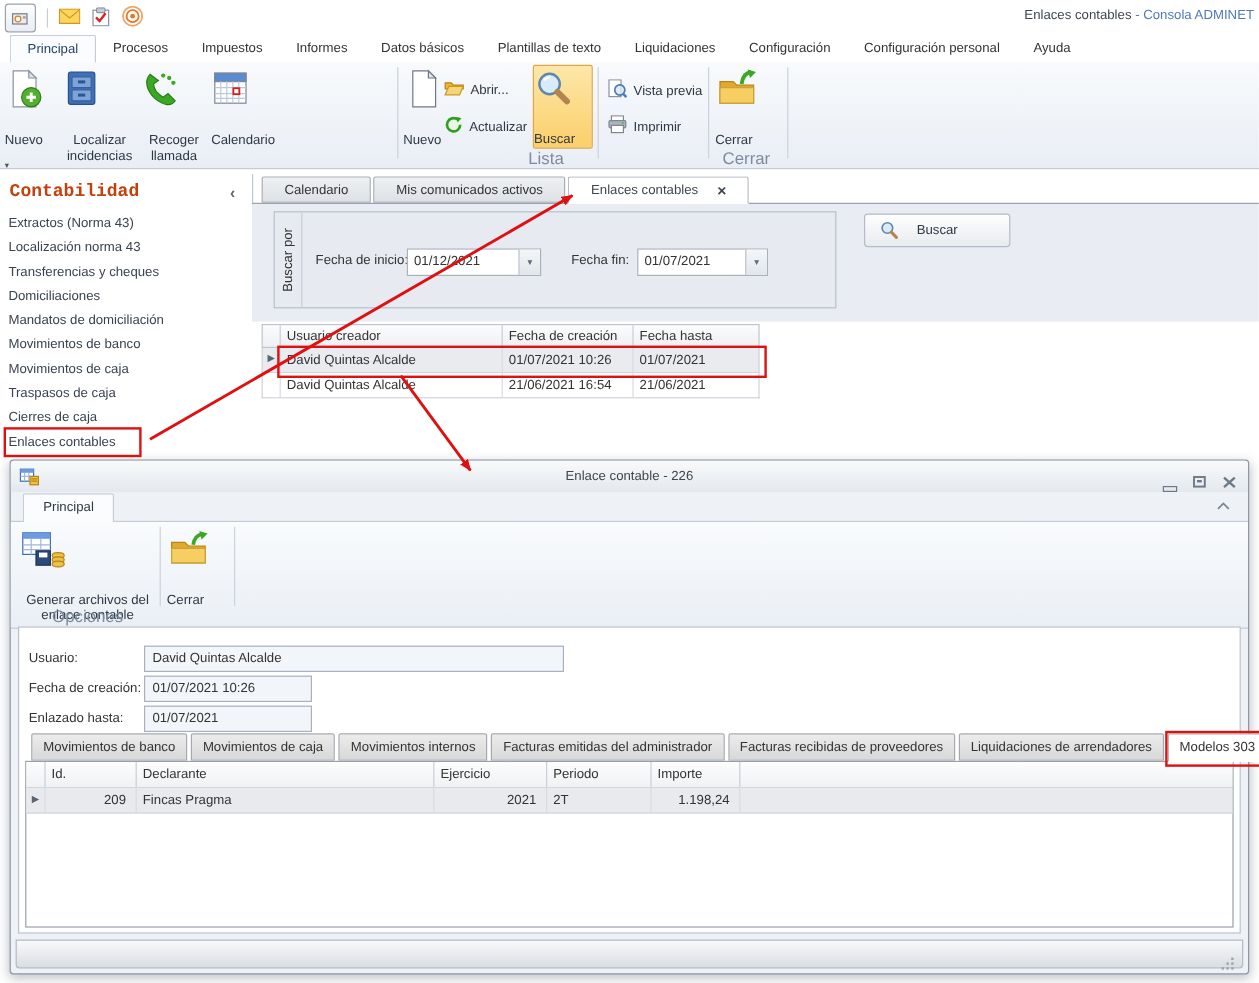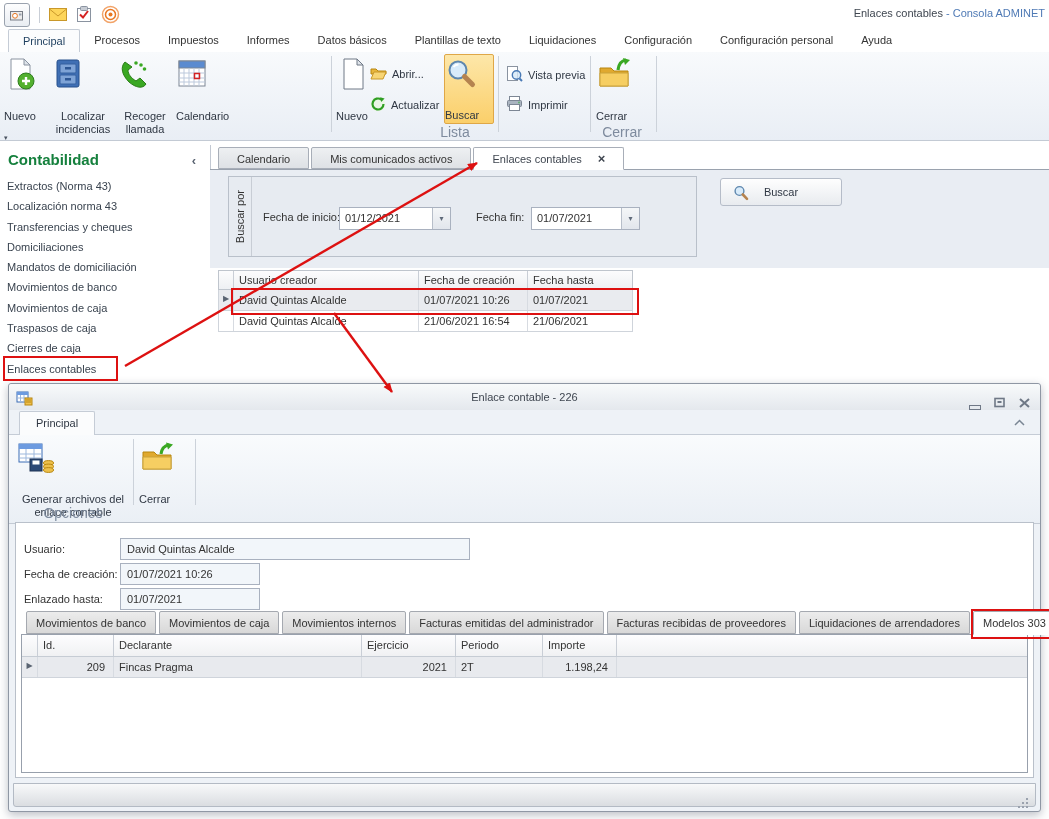--- a/index.html
+++ b/index.html
@@ -24,21 +24,21 @@
   .rsep{position:absolute;top:4px;height:76px;width:1px;background:#ccd2da;}
   .bigbtn{position:absolute;top:2px;height:68px;display:flex;flex-direction:column;align-items:flex-start;
           font-size:11px;color:#2f3743;text-align:center;line-height:13px;gap:12px;}
   .bigbtn .ic{margin:3px 0 4px 0;}
   .bigbtn.hl{background:linear-gradient(#fde7a9,#fbcf6a);border:1px solid #dfa747;border-radius:2px;top:2px;}
   .smallbtn{position:absolute;display:flex;align-items:center;gap:5px;font-size:11px;color:#2f3743;}
   .grouplabel{position:absolute;top:72px;text-align:center;color:#7e8b9e;font-size:14px;}
   .caret{font-size:7px;color:#4a5260;line-height:6px;}
   
   .sidebar{position:absolute;left:0;top:145px;width:210px;height:238px;background:#fff;border-right:1px solid #c2c8d2;}
-  .sb-title{position:absolute;left:8px;top:6px;font-size:15px;font-weight:bold;color:#15803d;}
+  .sb-title{position:absolute;left:8px;top:6px;font-size:15px;font-weight:bold;color:#c2410c;font-family:Liberation Mono, monospace;}
   .sb-collapse{position:absolute;right:14px;top:8px;color:#5a6472;font-size:13px;font-weight:bold;}
   .sb-items{position:absolute;left:0;top:31px;}
   .sb-item{height:20.3px;line-height:20.3px;margin-left:7px;width:fit-content;color:#39434f;white-space:nowrap;}
   
   .main{position:absolute;left:210px;top:145px;width:839px;height:245px;}
   .mtabs{position:absolute;left:8px;top:2px;display:flex;height:22px;z-index:2;}
   .mtab{padding:5px 18px 0 18px;margin-right:2px;background:linear-gradient(#eef0f2,#dee1e5);
         border:1px solid #a8aeb8;border-radius:2px 2px 0 0;color:#333;}
   .mtab.active{background:#fff;border-bottom-color:#fff;margin-bottom:-1px;display:flex;gap:16px;padding-top:5px;color:#3f4650;}
   .mtab .x{font-weight:bold;font-size:13px;line-height:11px;color:#3f4650;}

